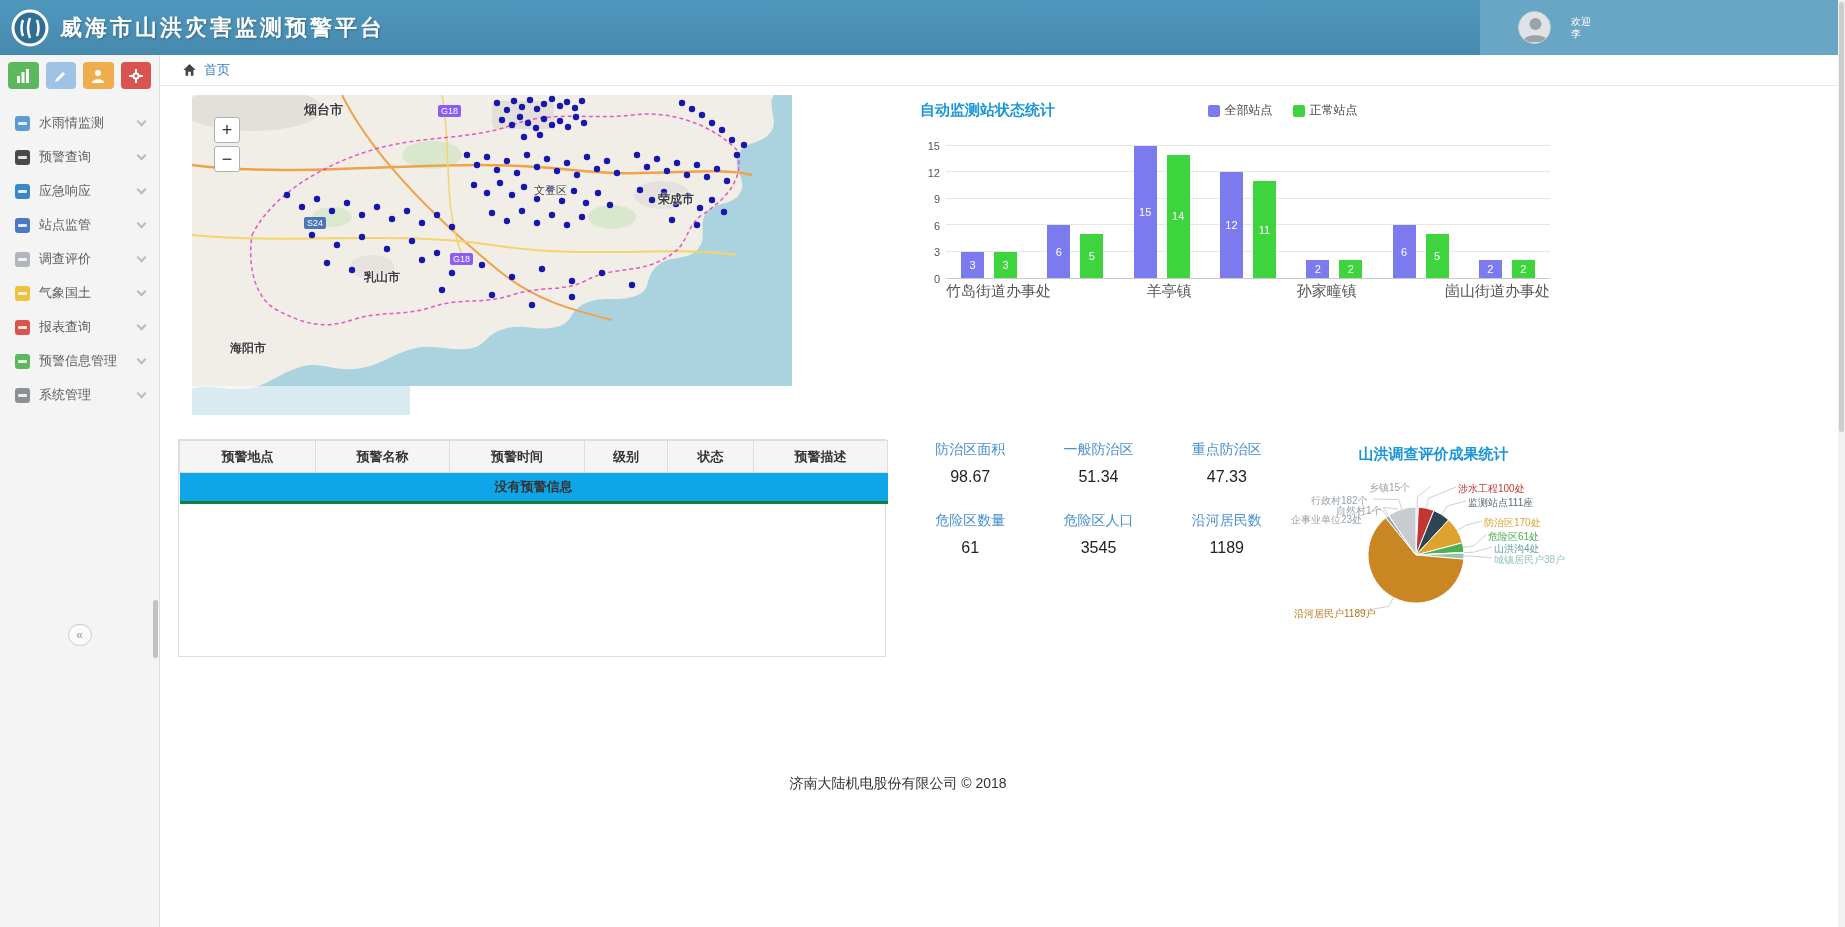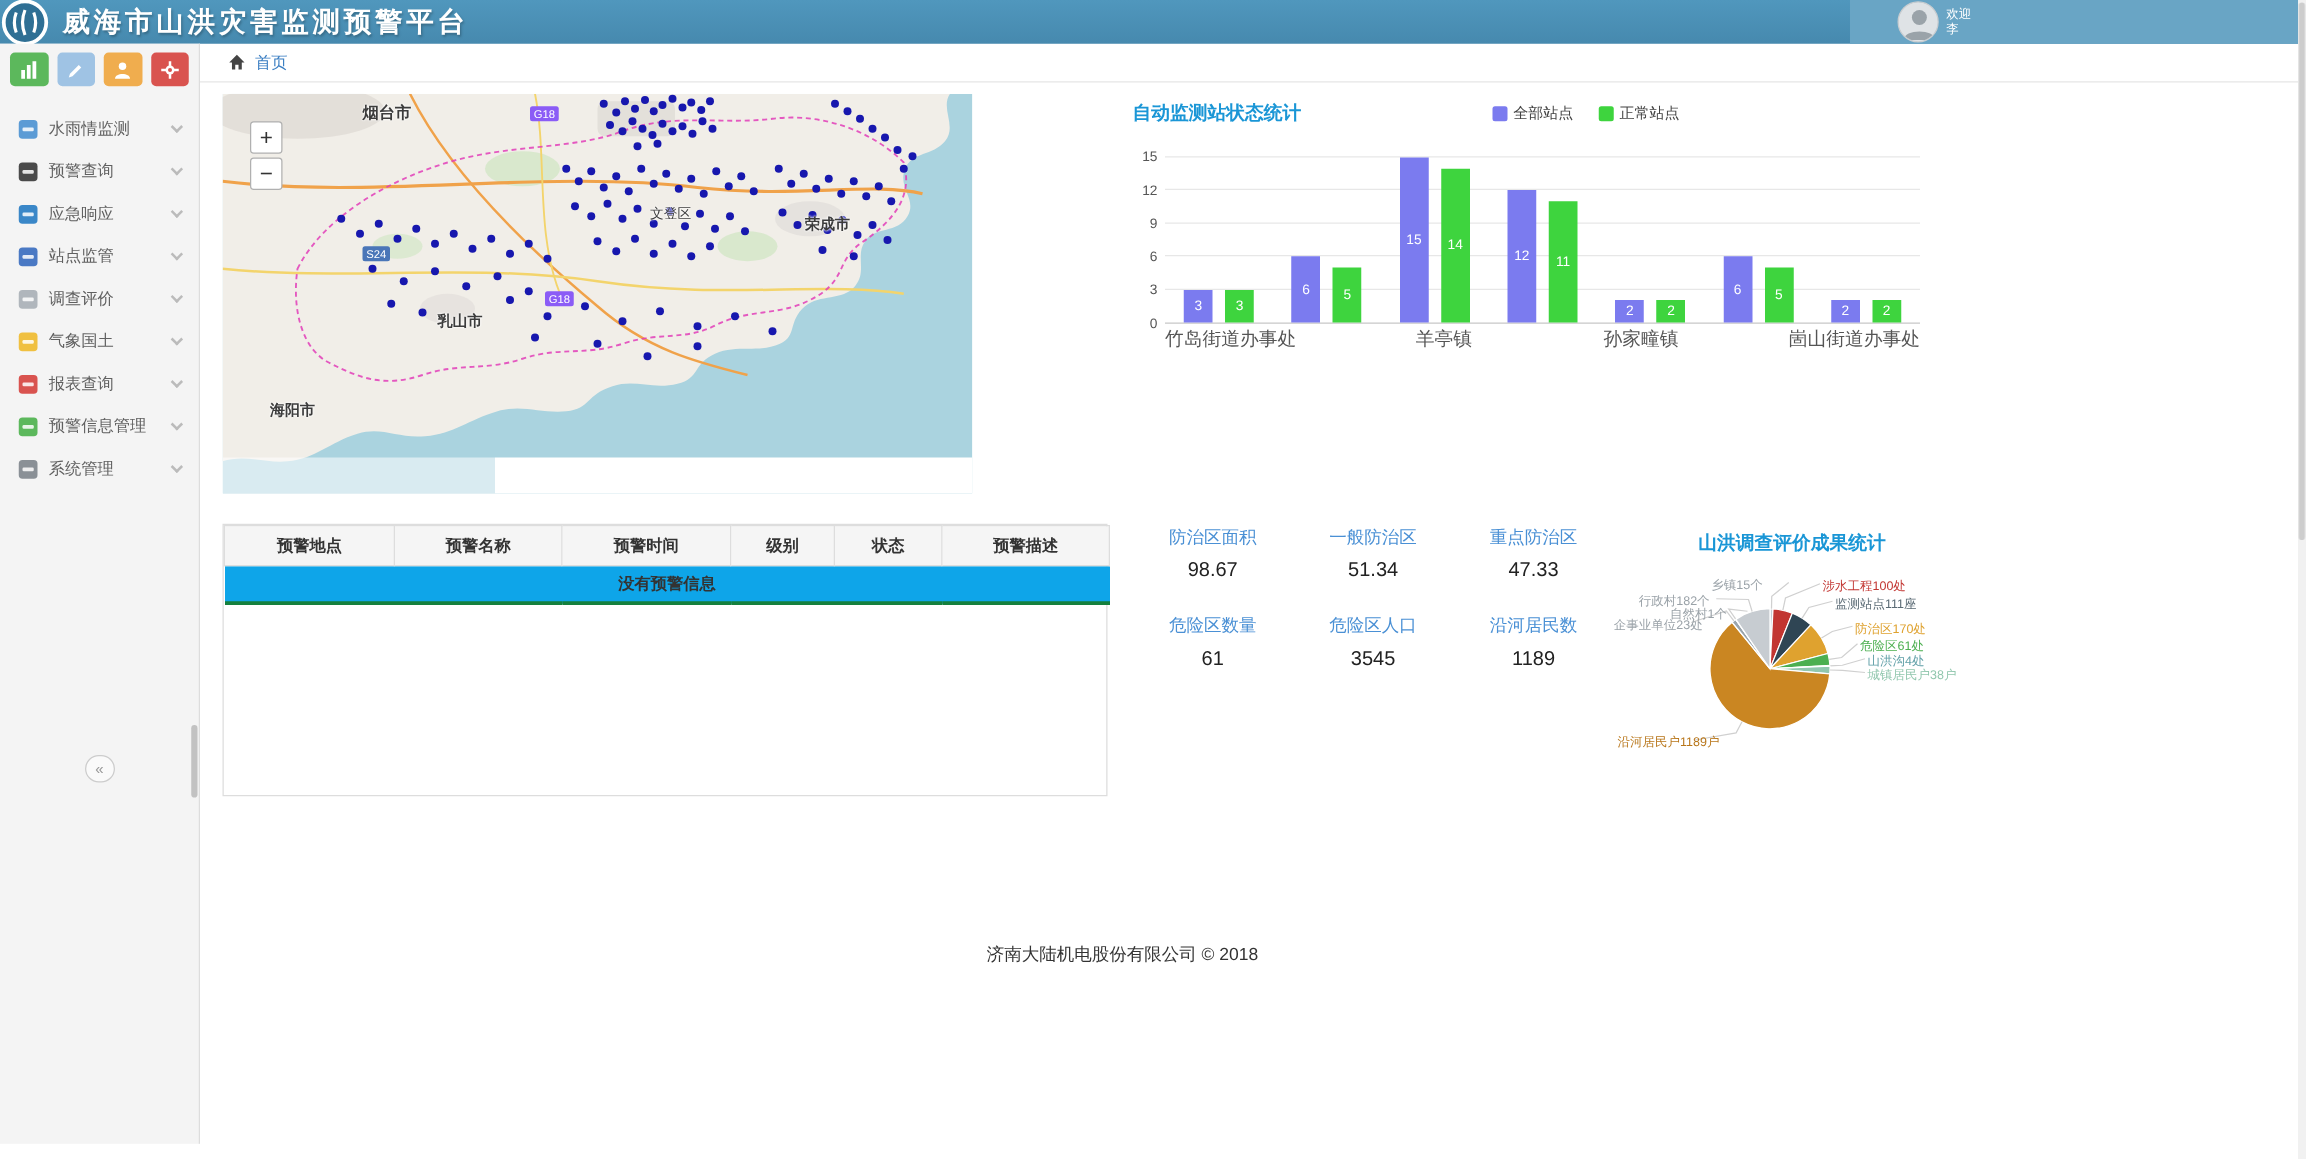--- a/index.html
+++ b/index.html
@@ -1,26 +1,26 @@
 <!DOCTYPE html>
 <html><head>
 <meta charset="utf-8">
 <style>
   * { box-sizing: border-box; margin: 0; padding: 0; }
   html,body { width:1845px; height:927px; overflow:hidden; background:#fff;
     font-family:"Liberation Sans","DejaVu Sans",sans-serif; }
 
   
-  .header { height:35px; background:linear-gradient(#5097bd,#4689ae); display:flex; align-items:center; padding-left:0; position:relative; }
+  .header { height:55px; background:linear-gradient(#5097bd,#4689ae); display:flex; align-items:center; padding-left:10px; position:relative; }
   .logo { width:40px; height:40px; flex:none; }
   .app-title { color:#fff; font-size:22px; font-weight:700; letter-spacing:3px; margin-left:10px;
     text-shadow:1px 1px 2px rgba(0,0,0,.25); font-family:"Liberation Serif","DejaVu Serif",serif; }
   .header-user { margin-left:auto; height:100%; background:#69a5c5; display:flex; align-items:center; width:365px; padding-left:38px; }
   .avatar { width:33px; height:33px; border-radius:50%; background:#dfe3e6; border:1px solid #c9cdd0; overflow:hidden; flex:none; }
-  .welcome { color:#fff; font-size:10px; line-height:12px; margin-left:6px; }
+  .welcome { color:#fff; font-size:10px; line-height:12px; margin-left:20px; }
 
   
   .layout { display:flex; height:880px; }
   .sidebar { width:160px; flex:none; background:#f4f4f4; border-right:1px solid #ddd; position:relative; }
   .toolbar { display:flex; gap:7px; padding:7px 8px; }
   .tb-btn { width:32px; height:27px; border:none; border-radius:4px; display:flex; align-items:center; justify-content:center; cursor:pointer; }
   .menu { margin-top:10px; }
   .menu-item { height:34px; display:flex; align-items:center; padding:0 14px 0 15px; font-size:13px; color:#606060; cursor:pointer; }
   .menu-icon { width:15px; height:15px; border-radius:3px; margin-right:9px; position:relative; flex:none; }
   .menu-icon::after { content:''; position:absolute; left:3px; top:6px; width:9px; height:3px; background:rgba(255,255,255,.85); border-radius:1px; }
@@ -28,21 +28,21 @@
   .collapse-btn { position:absolute; top:569px; left:50%; transform:translateX(-50%); width:24px; height:22px;
     border:1px solid #ccc; border-radius:11px; background:#fafafa; color:#999; font-size:12px; line-height:20px; text-align:center; cursor:pointer; }
   .side-scroll-thumb { position:absolute; right:1px; top:545px; width:5px; height:58px; background:#c2c2c2; border-radius:3px; }
 
   .main { flex:1; display:flex; flex-direction:column; }
   .breadcrumb { height:31px; background:#fff; border-bottom:1px solid #e6e6e6; display:flex; align-items:center; padding-left:22px; gap:7px; }
   .bc-home { color:#3a7ec2; font-size:13px; text-decoration:none; cursor:pointer; }
   .content { flex:1; padding:9px 0 0 18px; position:relative; }
 
   
-  .row1 { display:flex; }
+  .row1 { display:flex;margin-left:14px; }
   .map-panel { width:600px; height:320px; position:relative; flex:none; overflow:hidden; }
   .map-svg { position:absolute; left:0; top:0; }
   .map-overlay { position:absolute; inset:0; pointer-events:none; }
   .map-city-label { position:absolute; color:#3c3c3c; text-shadow:0 0 2px #fff,0 0 2px #fff; white-space:nowrap; }
   .road-badge { position:absolute; font-size:9px; color:#fff; padding:0 3px; border-radius:2px; line-height:12px; }
   .badge-g { background:#8b5cf6; }
   .badge-s { background:#4a76b8; }
   .zoom-ctrl { position:absolute; left:22px; top:22px; display:flex; flex-direction:column; gap:3px; z-index:5; }
   .zoom-btn { width:26px; height:26px; background:#fff; border:1px solid #b0b0b0; border-radius:3px; font-size:18px; line-height:22px; color:#333; cursor:pointer; }
 

